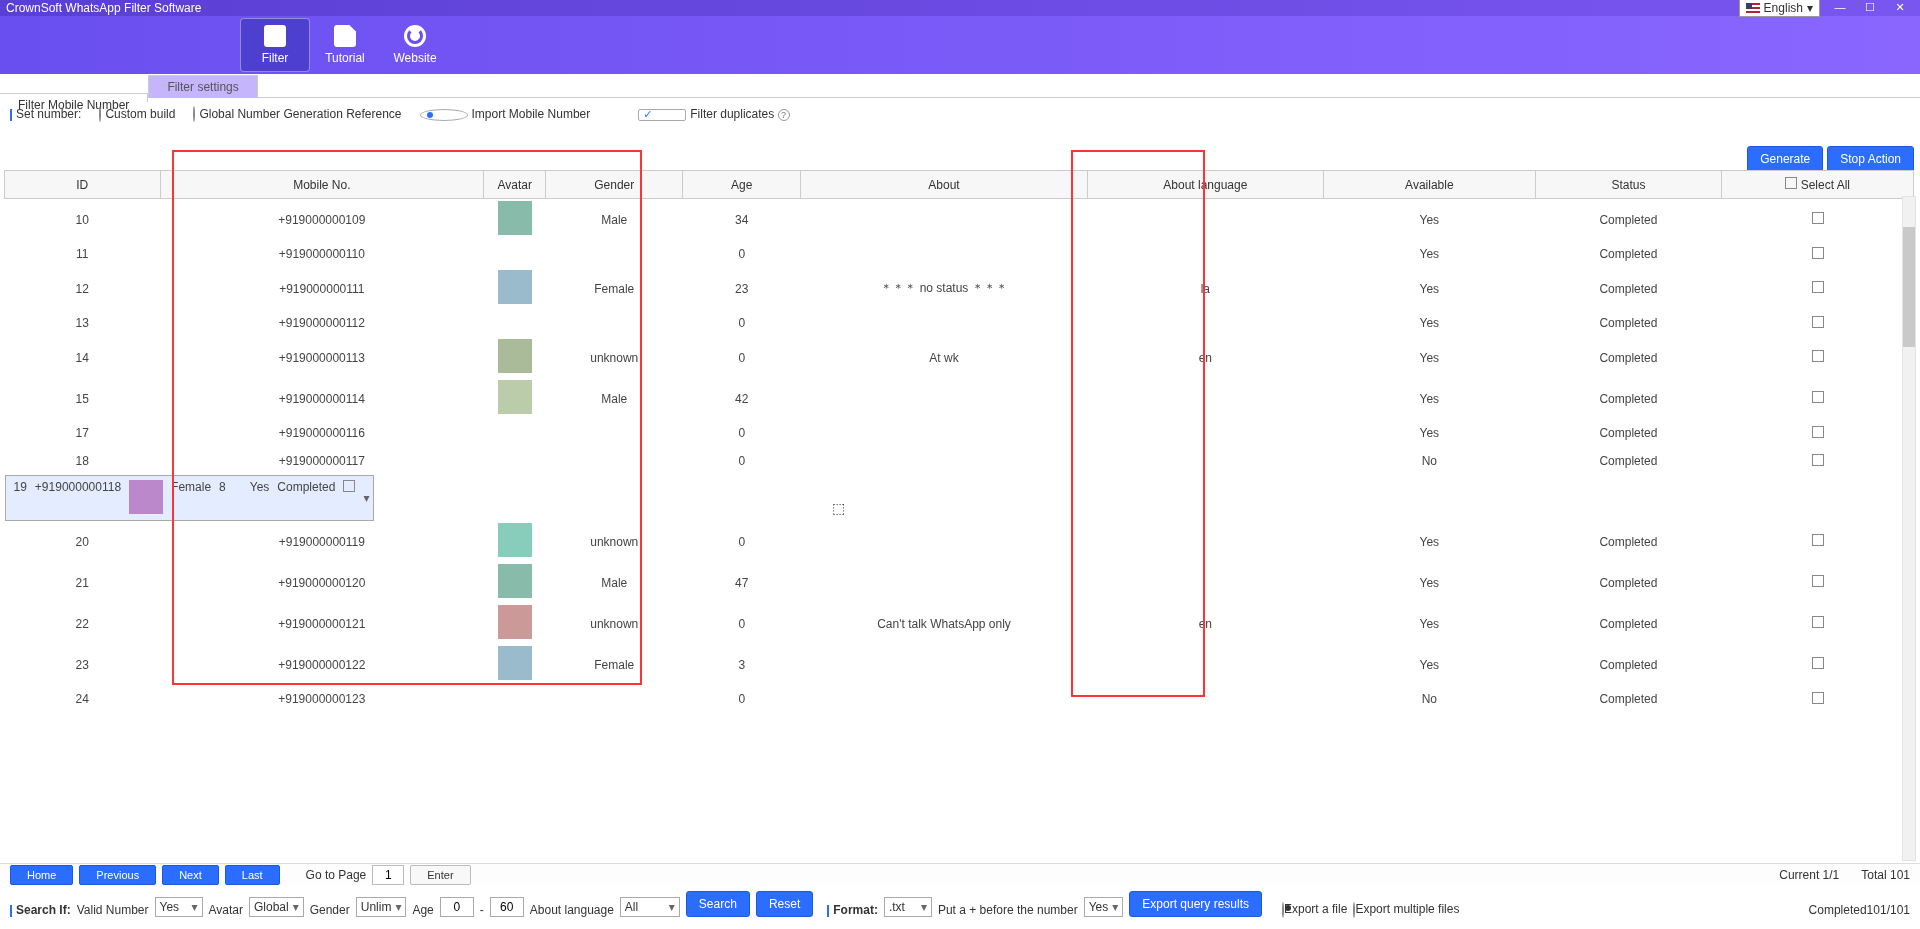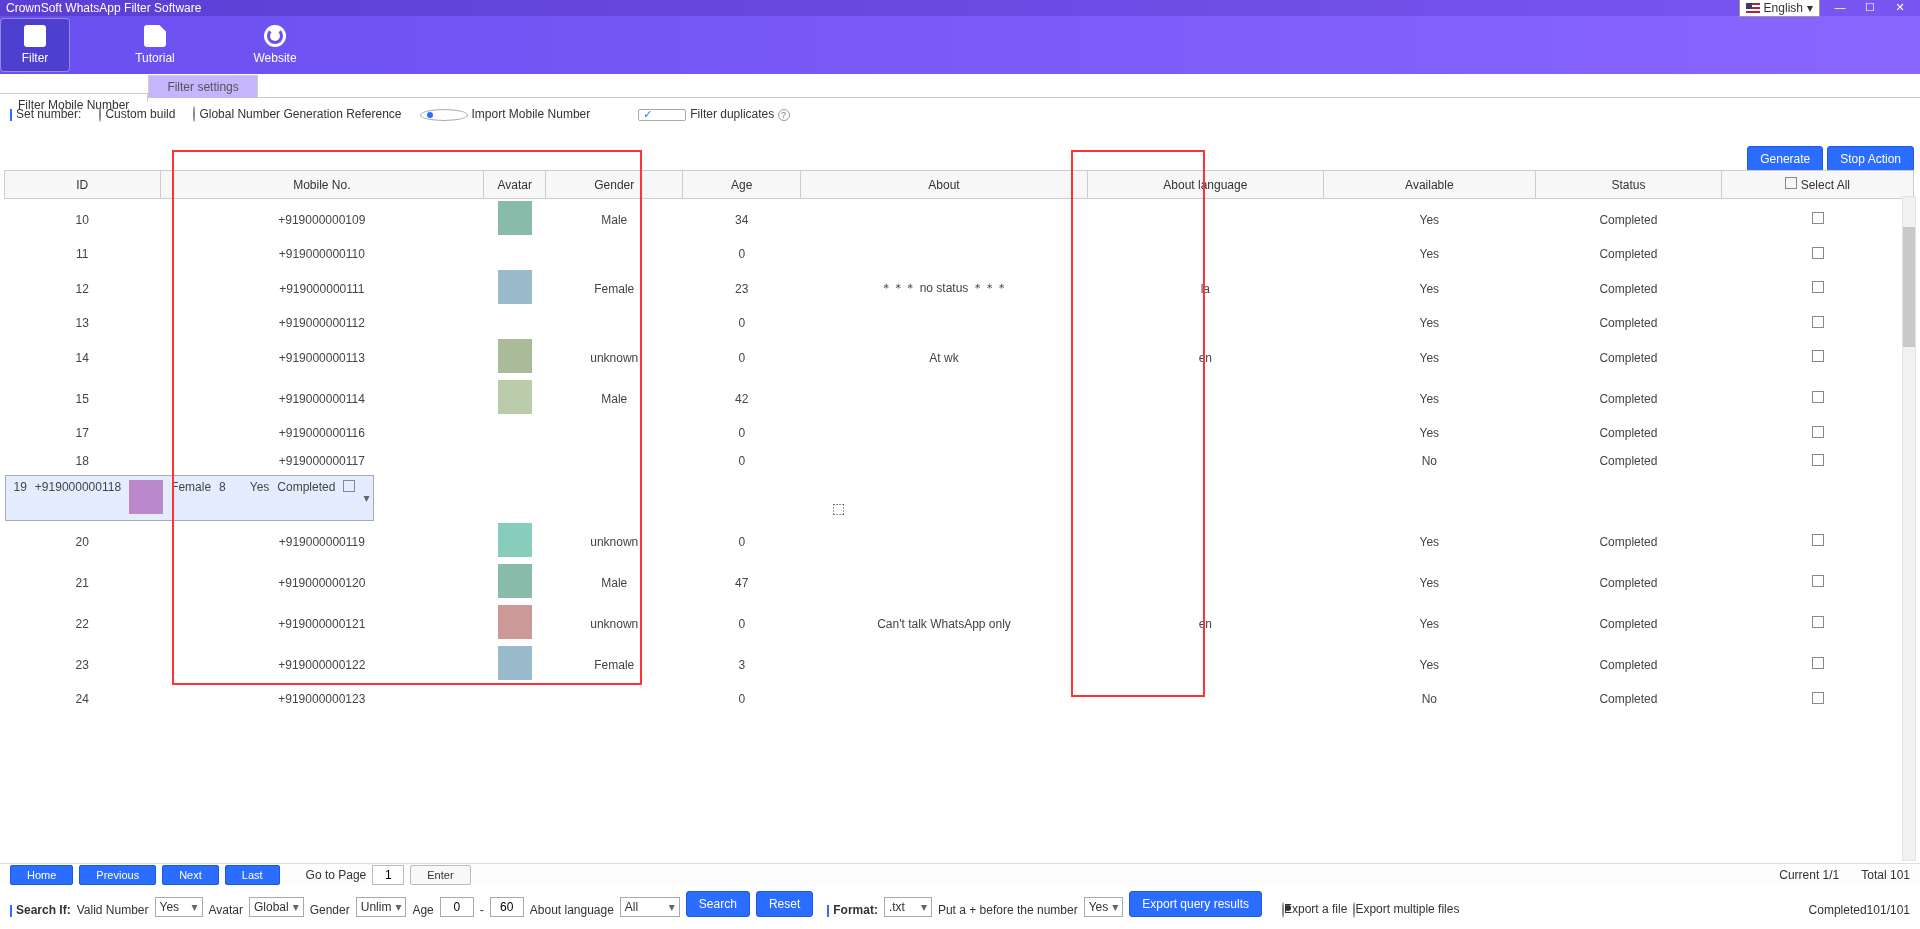--- a/index.html
+++ b/index.html
@@ -6,21 +6,21 @@
   body { width: 1920px; height: 929px; overflow: hidden; background: #fff; }
 
   .titlebar { height: 16px; background: linear-gradient(90deg, #5a3fd4, #7a56f0); color: #fff; padding: 2px 6px; display:flex; justify-content:space-between; align-items:center;}
   .titlebar .wctrls { display:flex; gap:2px; }
   .wbtn { width: 28px; height: 14px; color:#fff; text-align:center; line-height:12px; font-size:11px; }
 
   .langsel { background:#fff; color:#333; padding:1px 6px; border:1px solid #999; display:flex; align-items:center; gap:4px; margin-right:6px;}
   .flag { width:14px; height:10px; background: linear-gradient(#b22234 2px,#fff 2px 4px,#b22234 4px 6px,#fff 6px 8px,#b22234 8px); position:relative;}
   .flag::before{content:"";position:absolute;top:0;left:0;width:6px;height:6px;background:#3c3b6e;}
 
-  .header { height: 58px; background: linear-gradient(90deg, #6a4ff0, #8a66ff); display:flex; align-items:center; gap:50px; }
+  .header { height: 58px; background: linear-gradient(90deg, #6a4ff0, #8a66ff); display:flex; align-items:center; padding-left:240px; }
   .hbtn { width:70px; height:54px; display:flex; flex-direction:column; align-items:center; justify-content:center; color:#fff; gap:4px;}
   .hbtn.active { background:#4d3fd0; border:1px solid rgba(255,255,255,.4); border-radius:4px;}
   .hicon { width:22px; height:22px; background:#fff; border-radius:3px; }
   .hicon.doc { background:#fff; clip-path: polygon(0 0, 70% 0, 100% 30%, 100% 100%, 0 100%);}
   .hicon.ie { background:#fff; border-radius:50%; position:relative;}
   .hicon.ie::after{content:"";position:absolute;top:3px;left:3px;right:3px;bottom:3px;border:3px solid #6a4ff0;border-radius:50%;border-top-color:transparent;}
 
   .tabs { height:24px; border-bottom:1px solid #ccc; display:flex; }
   .tab { padding:4px 18px; border:1px solid #ccc; border-bottom:none; background:#fff; position:relative; top:1px; color:#333;}
   .tab:not(.active){ background:#c4b5fd; color:#555;}

